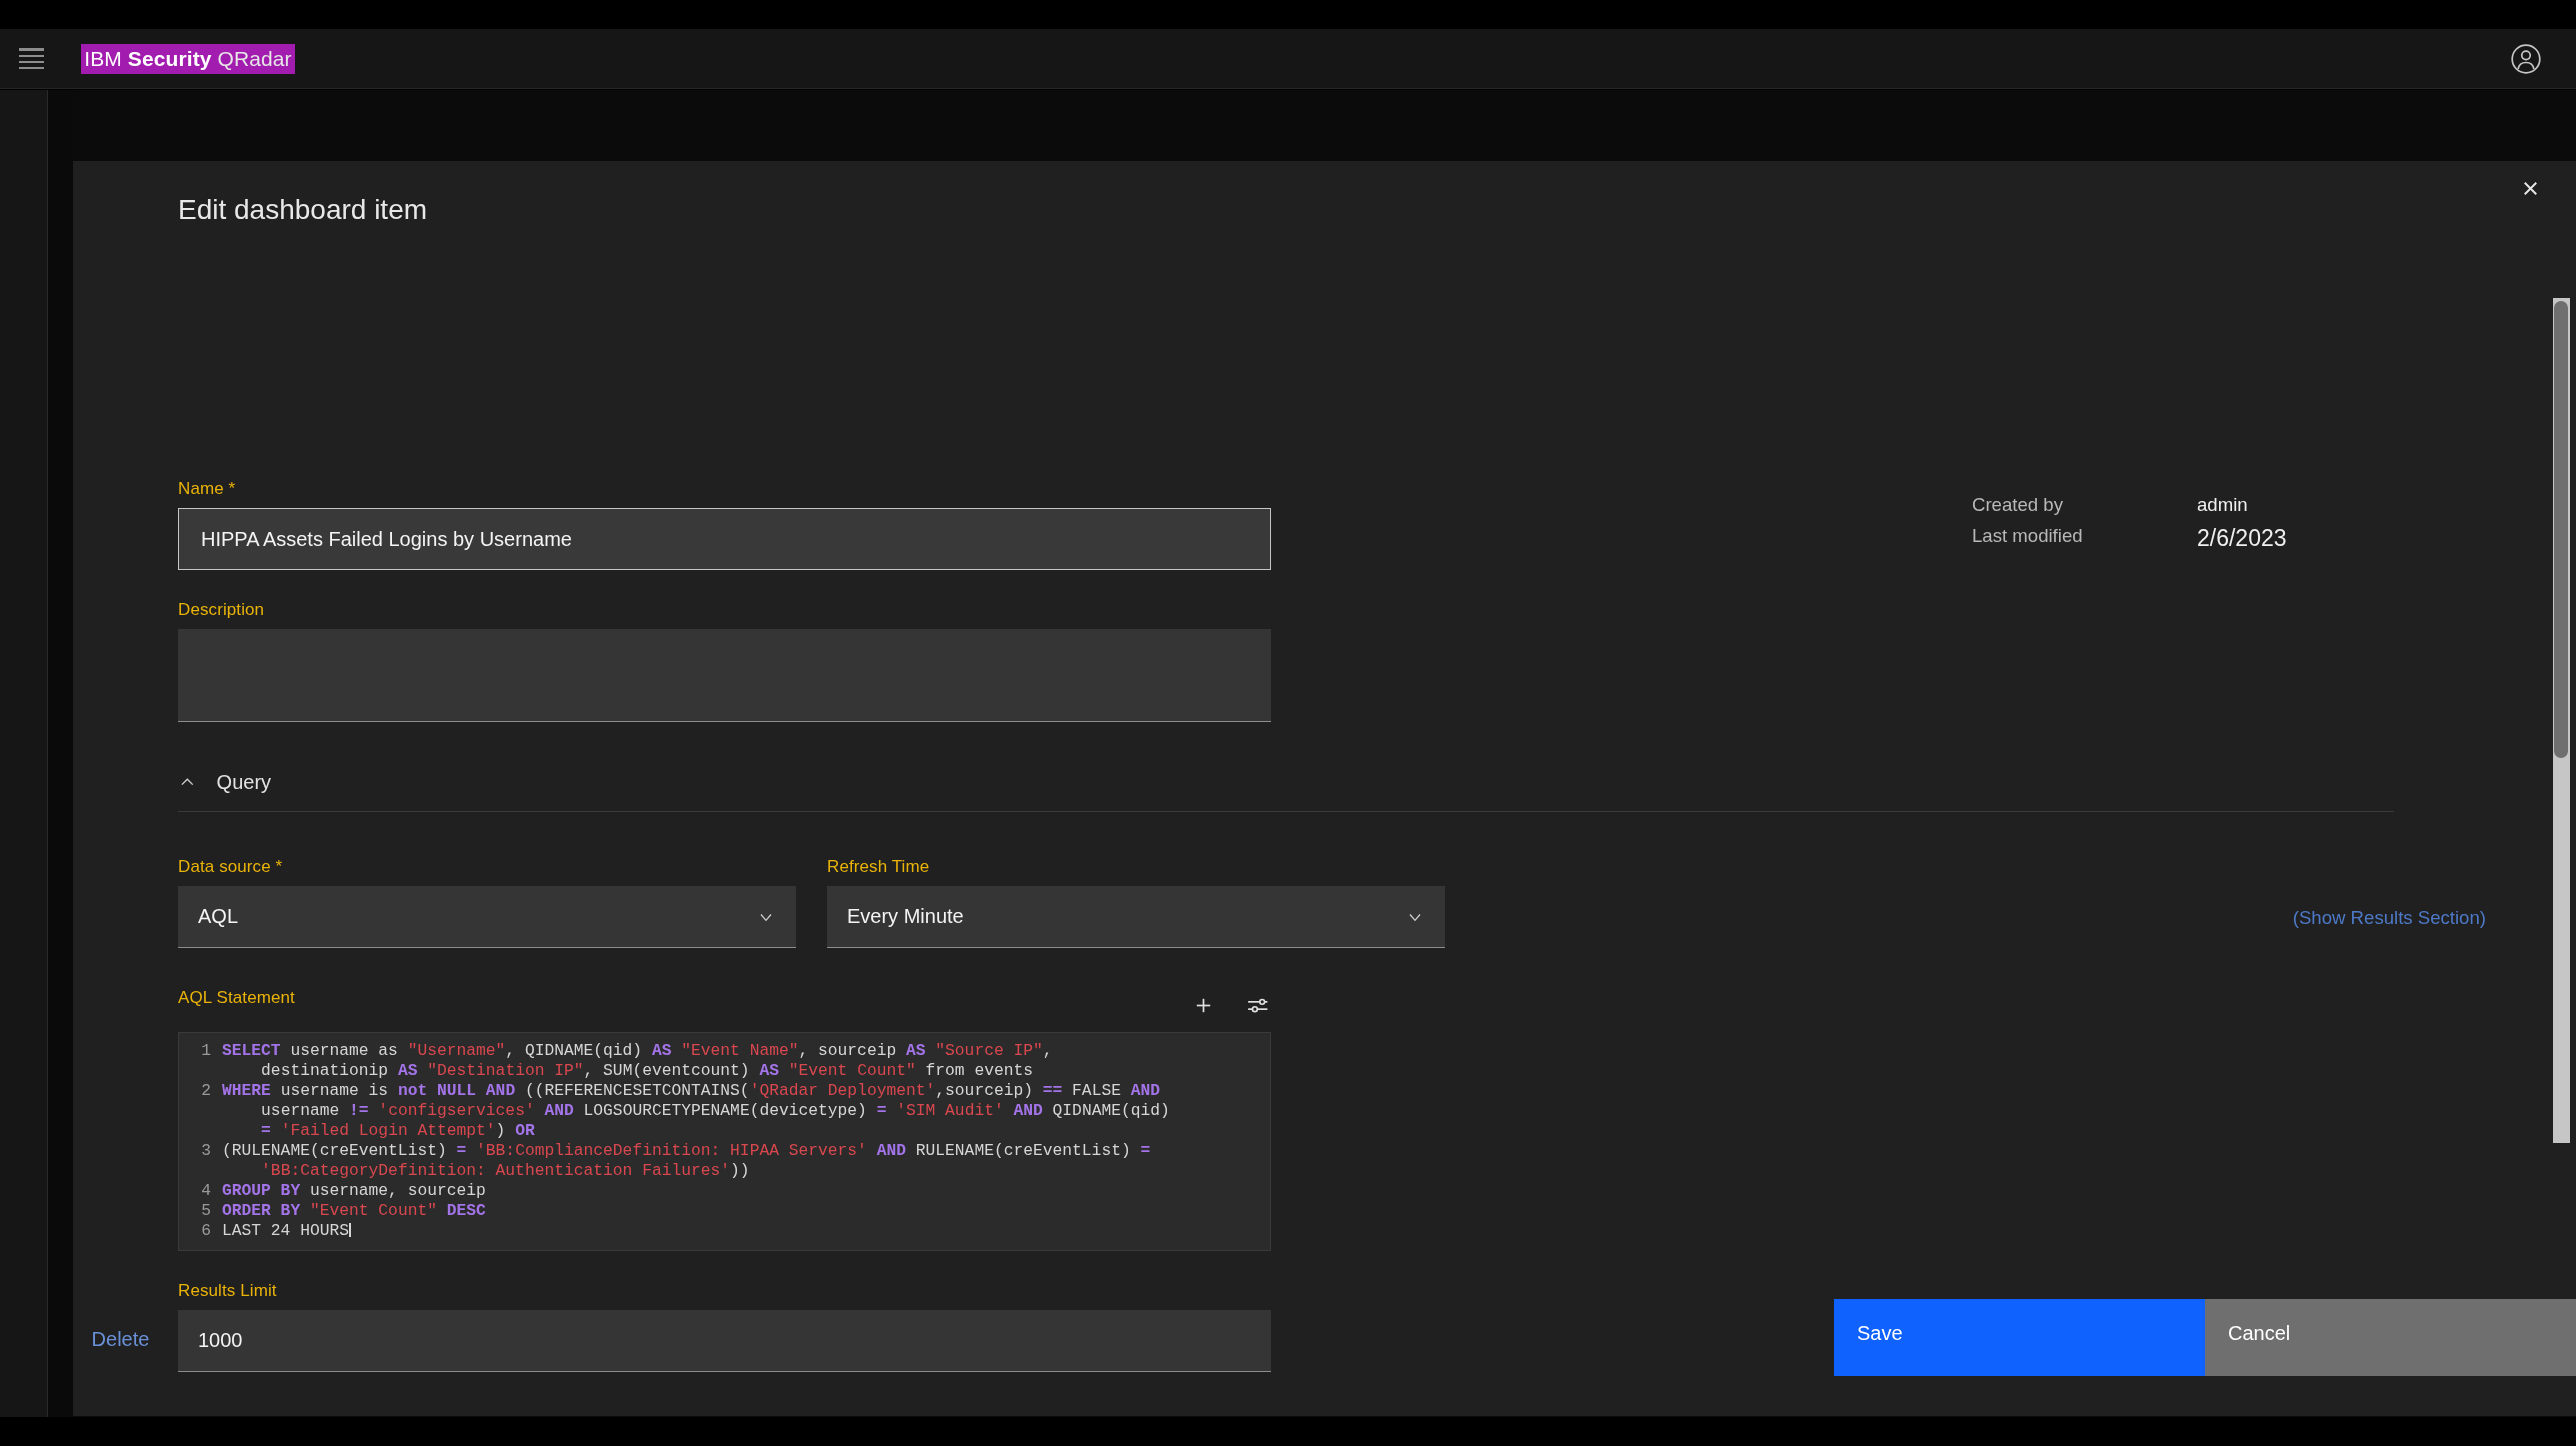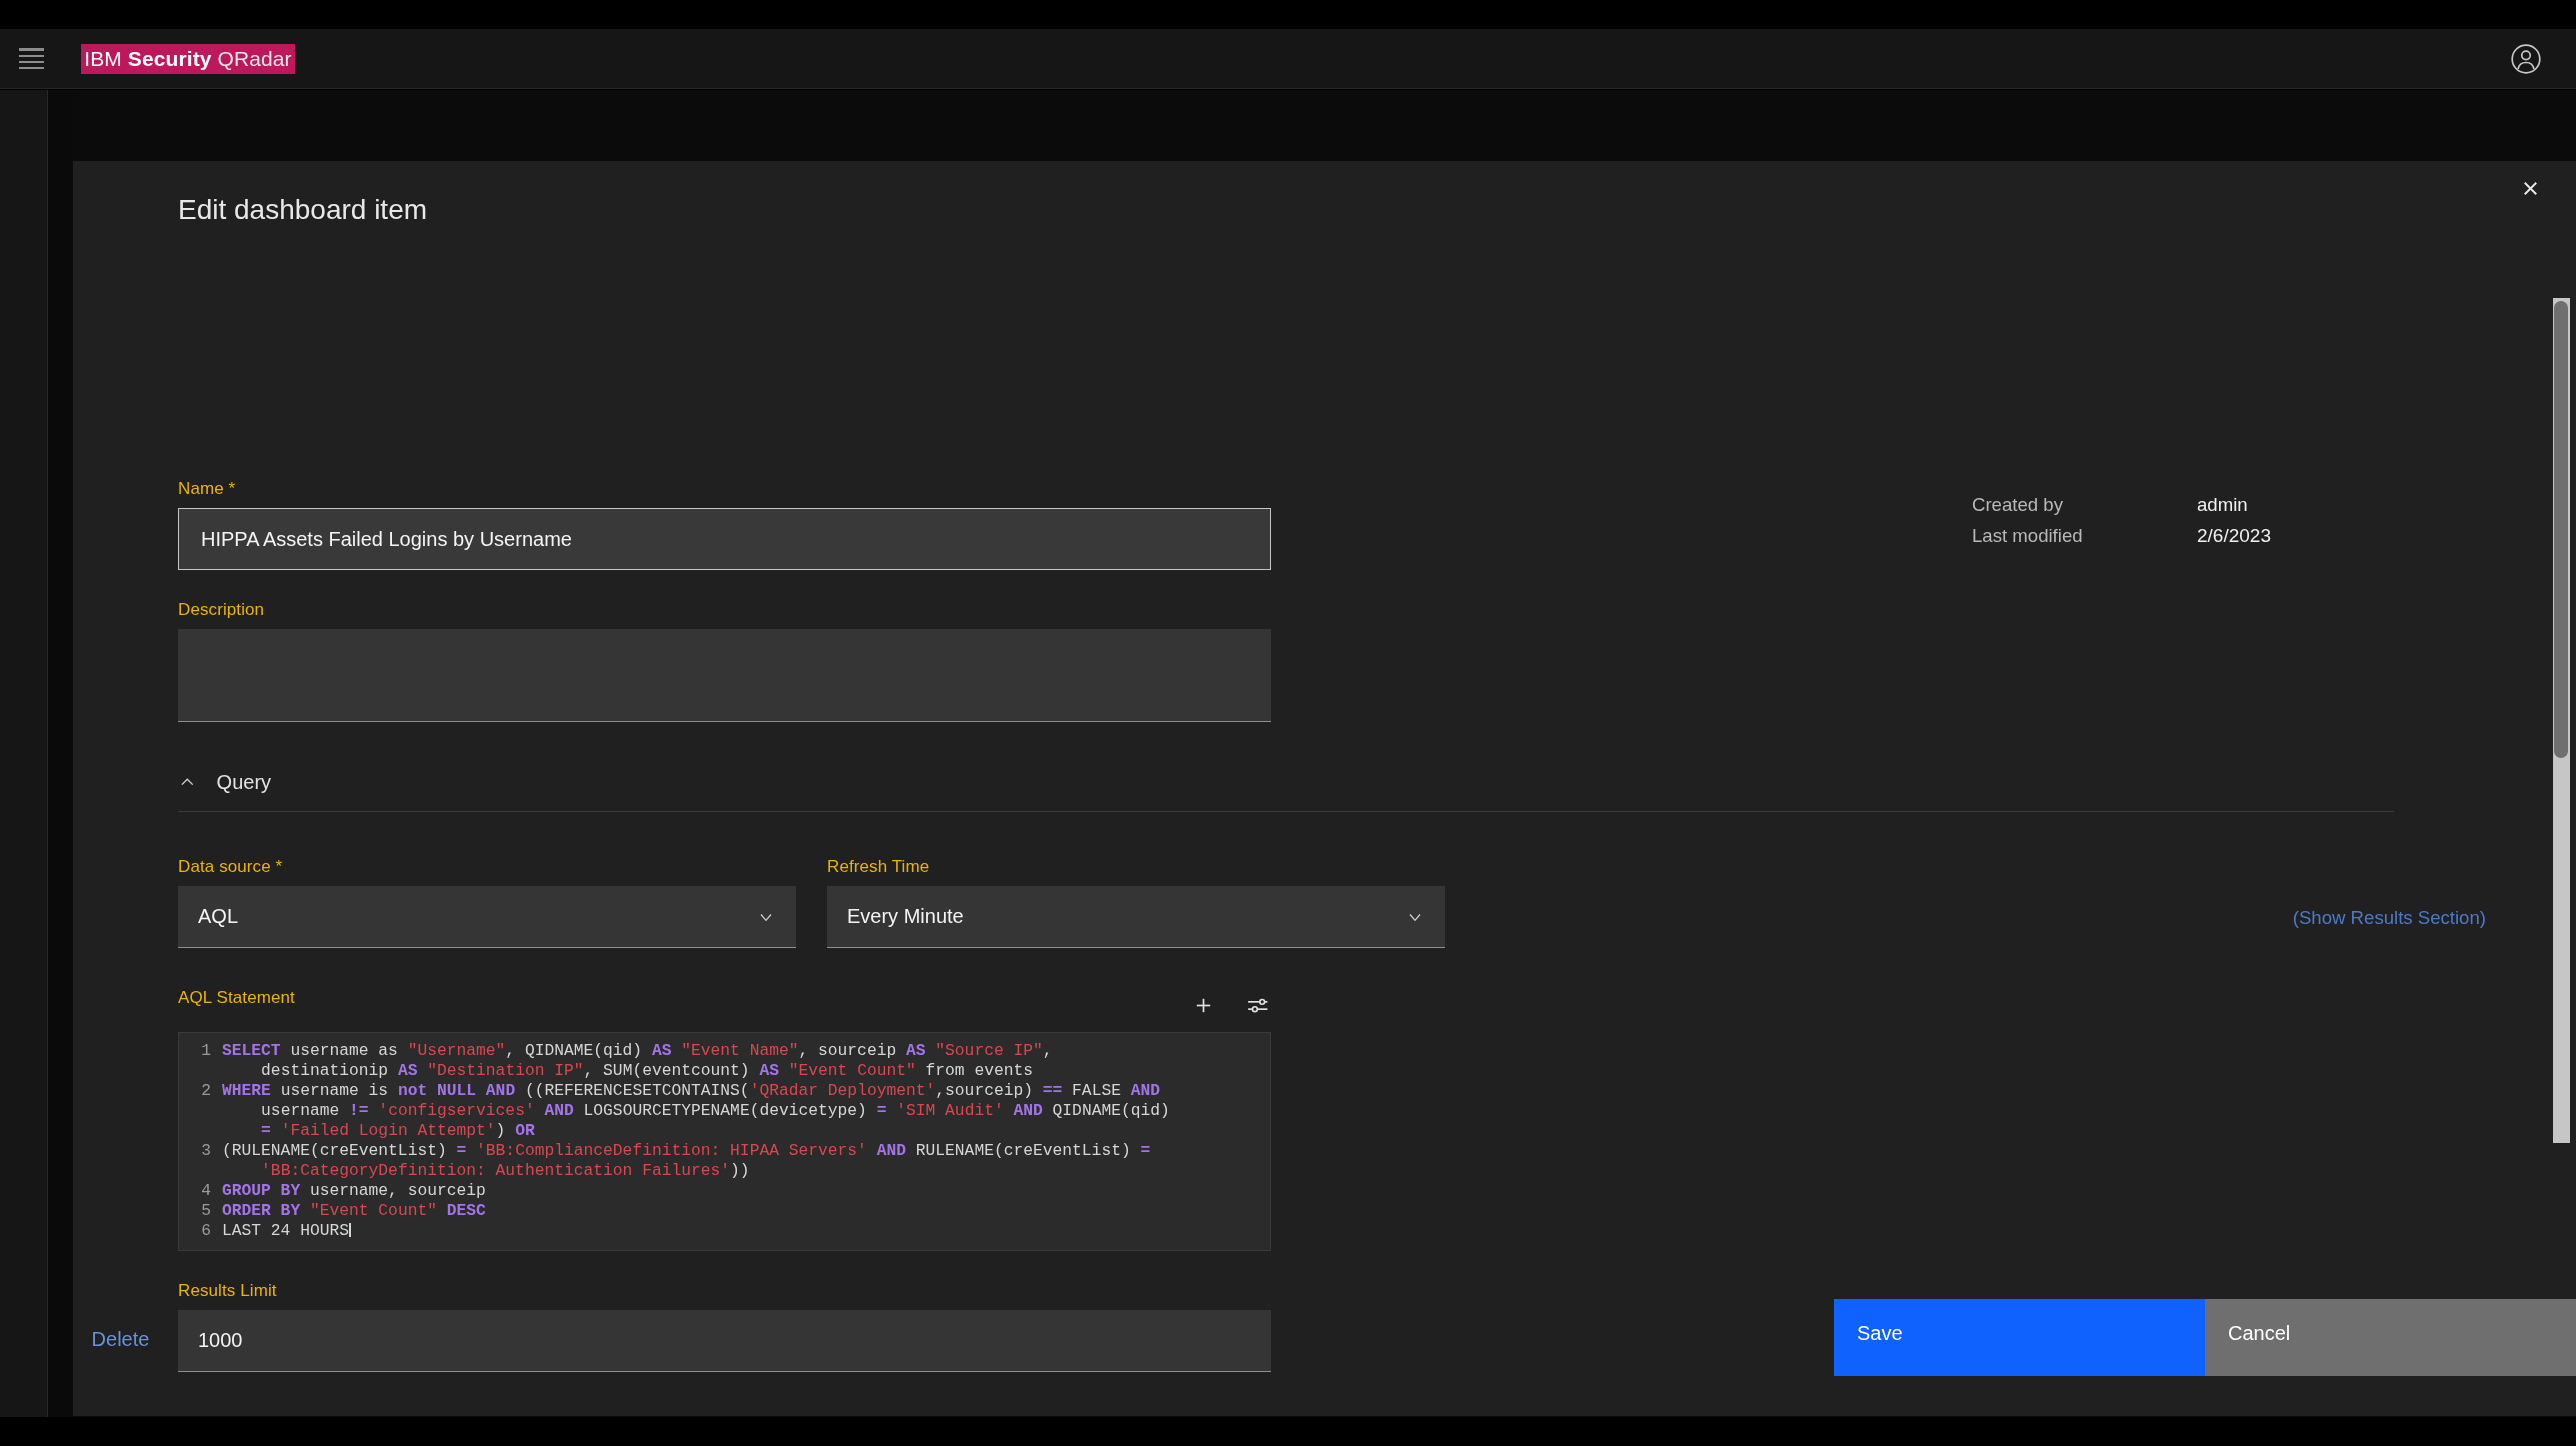--- a/index.html
+++ b/index.html
@@ -18,21 +18,21 @@
   .app-header {
     position:absolute; left:0; top:29.4px; width:2576px; height:60px;
     background:#161616; border-bottom:0.8px solid #262626;
     display:flex; align-items:center;
   }
   .hamburger { width:50px; margin-left:6.2px; display:flex; flex-direction:column;
                justify-content:center; align-items:center; gap:3.9px; height:60px; cursor:pointer; }
   .hamburger i { display:block; width:25px; height:2.3px; background:#8d8d8d; }
   .brand {
     margin-left:25px; font-size:21px; color:#f4f4f4; letter-spacing:0.1px;
-    background:#be185d; color:#f7f7f7; padding:1.5px 3.1px; line-height:1.25;
+    background:#a21caf; color:#f7f7f7; padding:1.5px 3.1px; line-height:1.25;
     white-space:nowrap;
   }
   .brand .b-ibm { font-weight:400; color:#ffffff; }
   .brand .b-sec { font-weight:700; color:#ffffff; }
   .brand .b-qr  { font-weight:400; color:#e6e6e6; }
   .avatar-wrap { margin-left:auto; margin-right:33px; display:flex; align-items:center; cursor:pointer; }
 
   
   .left-rail { position:absolute; left:0; top:90px; width:48px; height:1327px; background:#161616; border-right:0.8px solid #2a2a2a; }
   .rail-gap  { position:absolute; left:48px; top:90px; width:25px; height:1327px; background:#0a0a0a; }
@@ -158,21 +158,21 @@
       <div class="scroll-thumb"></div>
     </div>
 
     <div style="position:absolute; left:1899px; top:333px; width:434px;">
       <div style="display:flex; margin-bottom:9.3px;">
         <div style="width:225px; font-size:18.6px; color:#b8b8b8;">Created by</div>
         <div style="font-size:18.6px; color:#f0f0f0;">admin</div>
       </div>
       <div style="display:flex;">
         <div style="width:225px; font-size:18.6px; color:#b8b8b8;">Last modified</div>
-        <div style="font-size:19px; color:#f0f0f0;">2/6/2023</div>
+        <div style="font-size:23px; color:#f0f0f0;">2/6/2023</div>
       </div>
     </div>
 
     <div class="show-results">(Show Results Section)</div>
 
     <div class="form-col">
 
       <div class="field-label">Name *</div>
       <input class="text-input" type="text" value="HIPPA Assets Failed Logins by Username" placeholder="Name" style="">
 

